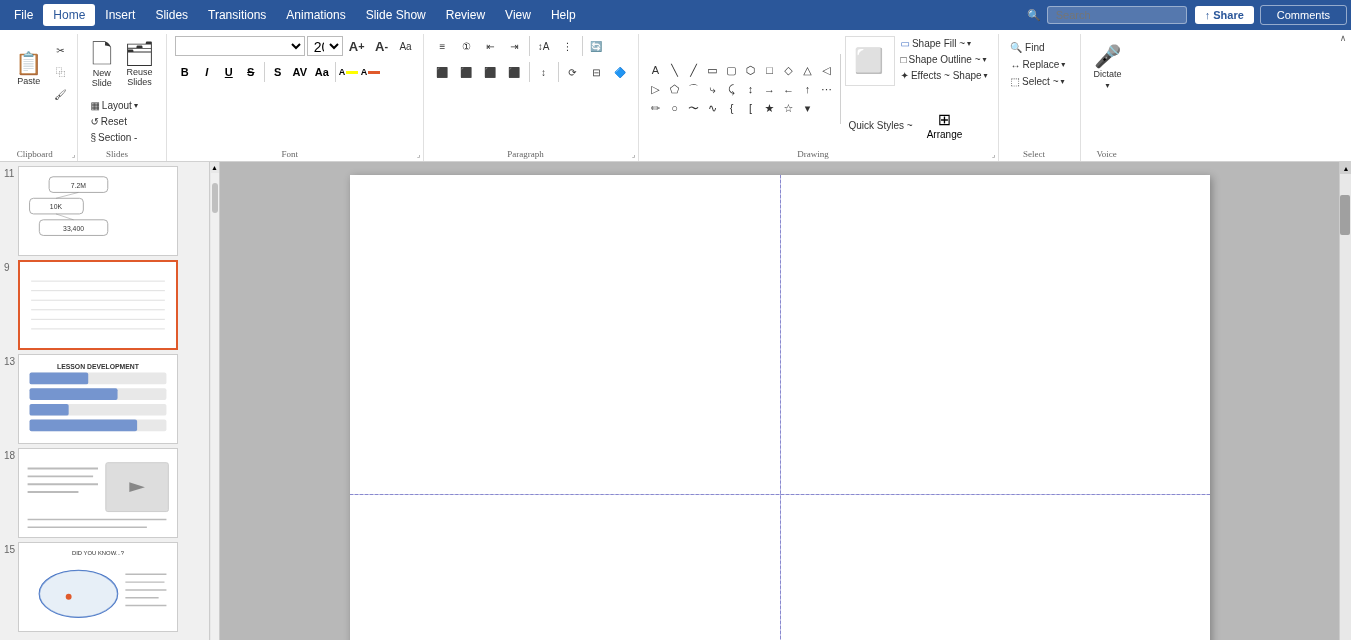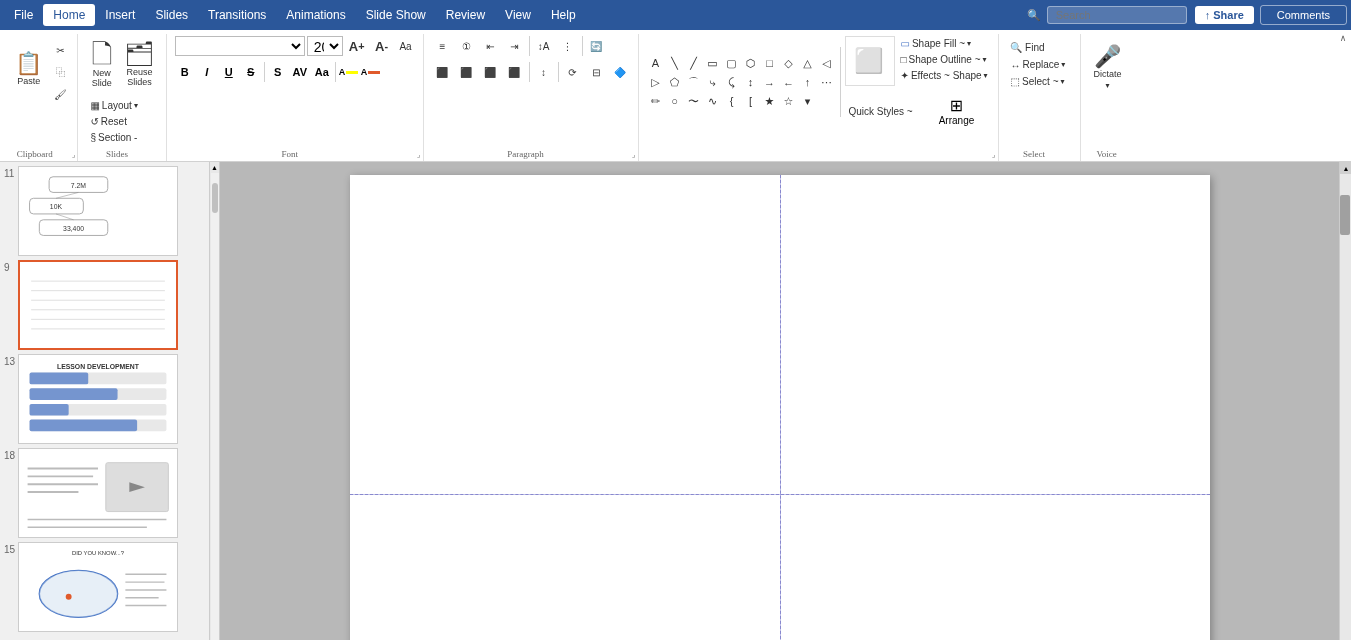--- a/index.html
+++ b/index.html
@@ -517,31 +517,32 @@
                 <span>Shape Outline ~</span>
                 <span class="dropdown-arrow">▾</span>
               </button>
               <button class="ribbon-side-btn">
                 <span>✦</span>
                 <span>Effects ~  Shape</span>
                 <span class="dropdown-arrow">▾</span>
               </button>
             </div>
           </div>
-          <div style="display:flex;gap:18px;margin-top:6px;align-items:center;">
+          <div style="display:flex;gap:6px;margin-top:20px;align-items:center;">
             <div style="display:flex;flex-direction:column;align-items:center;cursor:pointer;padding:2px 4px;">
               <span style="font-size:10px;color:#333;">Quick Styles ~</span>
             </div>
             <div style="display:flex;flex-direction:column;align-items:center;cursor:pointer;padding:2px 4px;">
               <span style="font-size:16px;">⊞</span>
               <span style="font-size:10px;">Arrange</span>
             </div>
           </div>
         </div>
       </div>
+      <span class="ribbon-group-label">Drawing</span>
       <span class="ribbon-group-expand">⌟</span>
     </div>
 
     <div class="ribbon-group" style="min-width:80px;">
       <div style="display:flex;flex-direction:column;gap:2px;margin-top:4px;">
         <button class="ribbon-side-btn">
           <span>🔍</span>
           <span>Find</span>
         </button>
         <button class="ribbon-side-btn">

